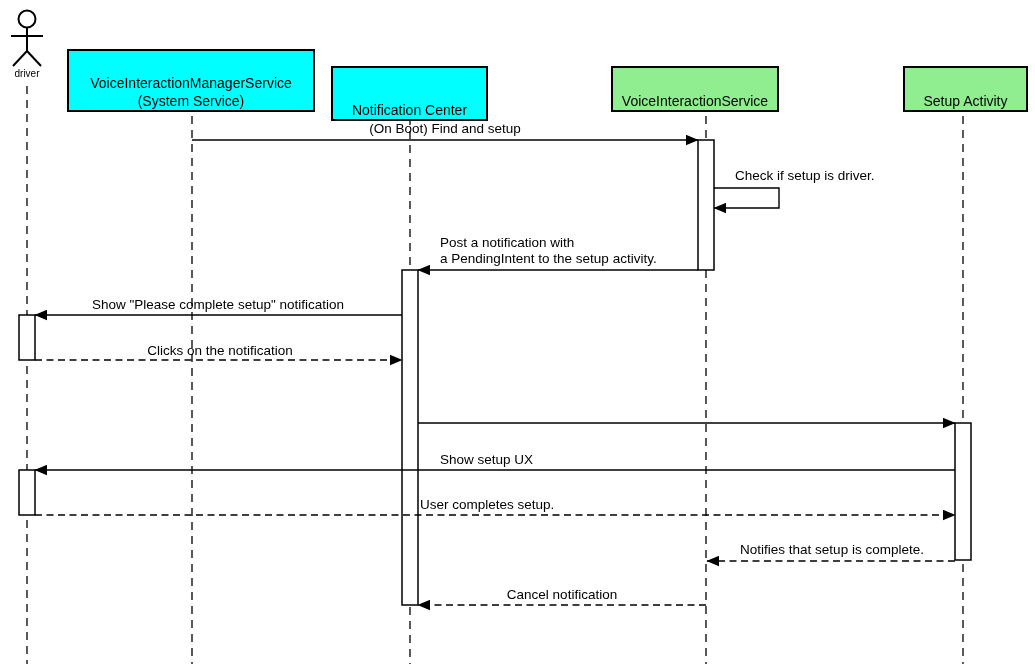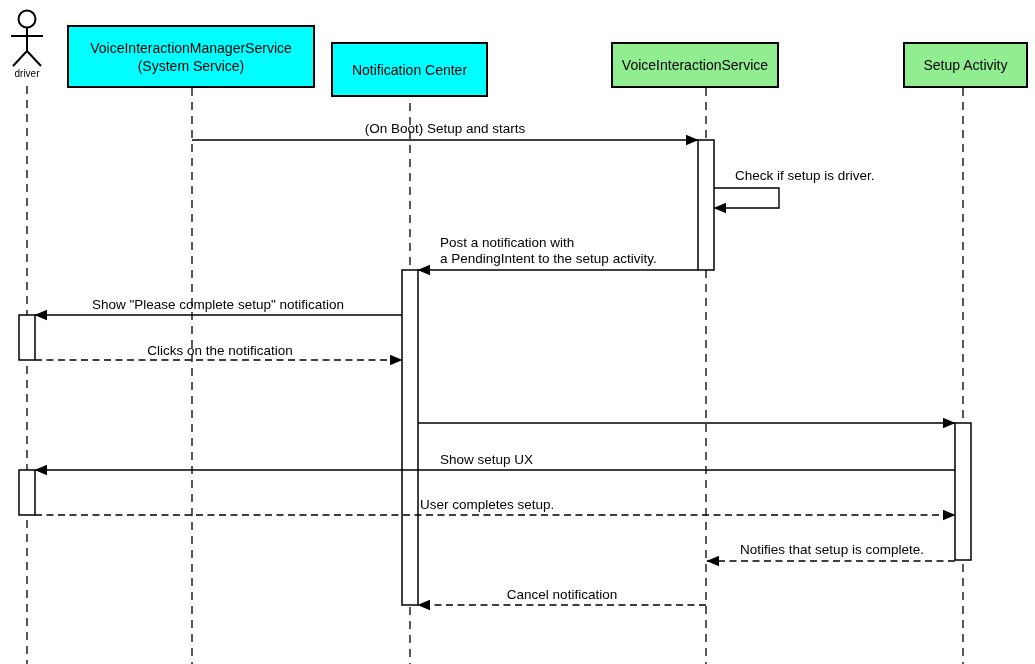--- a/index.html
+++ b/index.html
@@ -2,22 +2,22 @@
 <html><head>
 <meta charset="utf-8">
 <style>
   html,body{margin:0;padding:0;background:#ffffff;}
   .canvas{
     position:relative;width:1035px;height:664px;background:#ffffff;
     font-family:"Liberation Sans", sans-serif;color:#000;overflow:hidden;
   }
   .pbox{
     position:absolute;border:2.5px solid #000;box-sizing:border-box;
-    display:flex;flex-direction:column;align-items:center;justify-content:center;
-    font-size:14px;line-height:18px;text-align:center;
+    display:flex;flex-direction:column;align-items:center;justify-content:flex-end;
+    font-size:14px;line-height:18px;text-align:center;margin-top:24px;
   }
   .cyan{background:#00FFFF;}
   .green{background:#90EE90;}
   .msg{
     position:absolute;font-size:13.5px;line-height:16px;white-space:nowrap;
   }
   .msg.center{transform:translateX(-50%);}
   .actor-label{
     position:absolute;font-size:10px;transform:translateX(-50%);white-space:nowrap;
   }
@@ -82,21 +82,21 @@
   <div class="pbox cyan" style="left:331px;top:42px;width:157px;height:55px">
     <div>Notification Center</div>
   </div>
   <div class="pbox green" style="left:611px;top:42px;width:168px;height:46px">
     <div>VoiceInteractionService</div>
   </div>
   <div class="pbox green" style="left:903px;top:42px;width:125px;height:46px">
     <div>Setup Activity</div>
   </div>
 
-  <div class="msg center" style="left:445px;top:121px">(On Boot) Setup and starts</div>
+  <div class="msg center" style="left:445px;top:121px">(On Boot) Find and setup</div>
 
   <div class="msg" style="left:735px;top:168px">Check if setup is driver.</div>
 
   <div class="msg" style="left:440px;top:235px">
     <div>Post a notification with</div>
     <div>a PendingIntent to the setup activity.</div>
   </div>
 
   <div class="msg center" style="left:218px;top:297px">Show "Please complete setup" notification</div>
 

